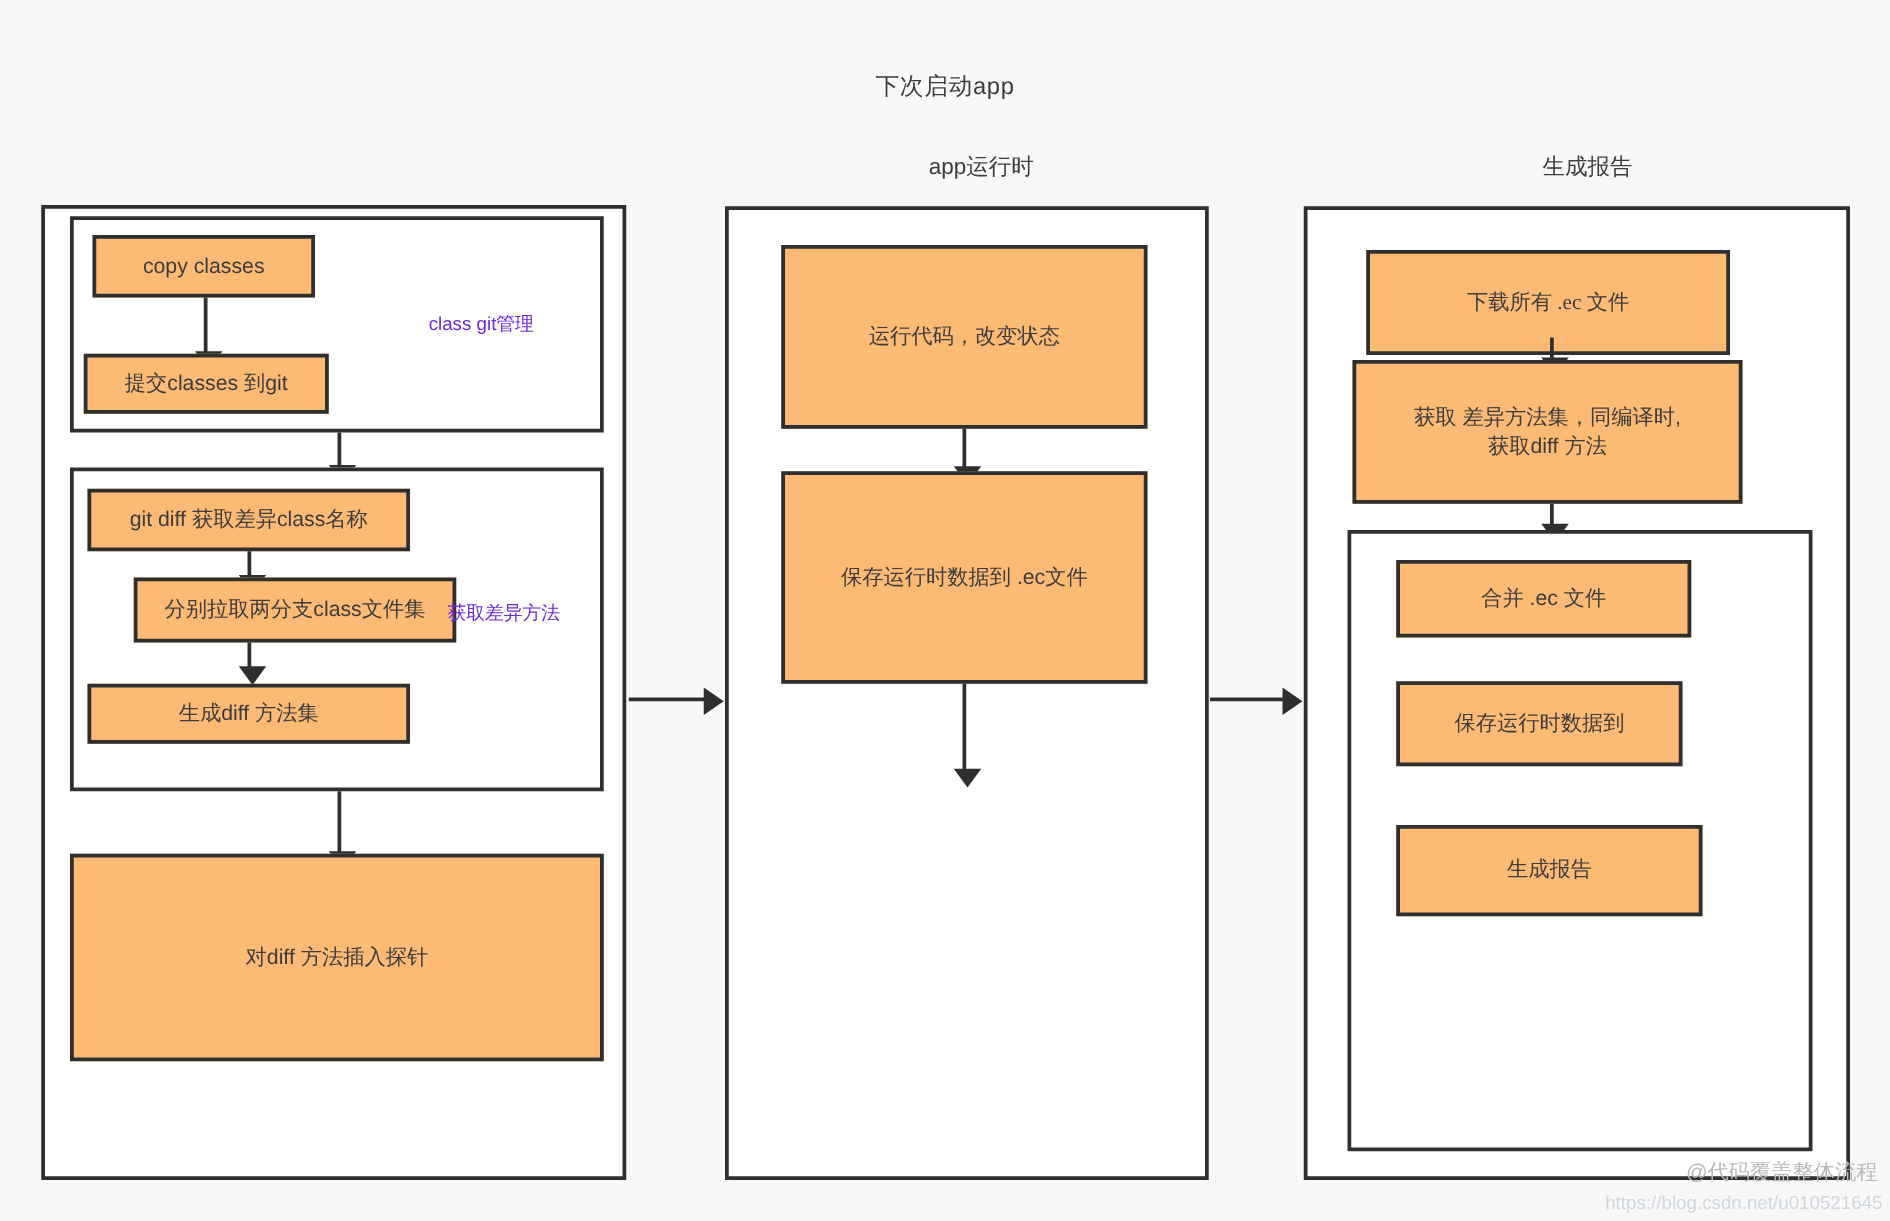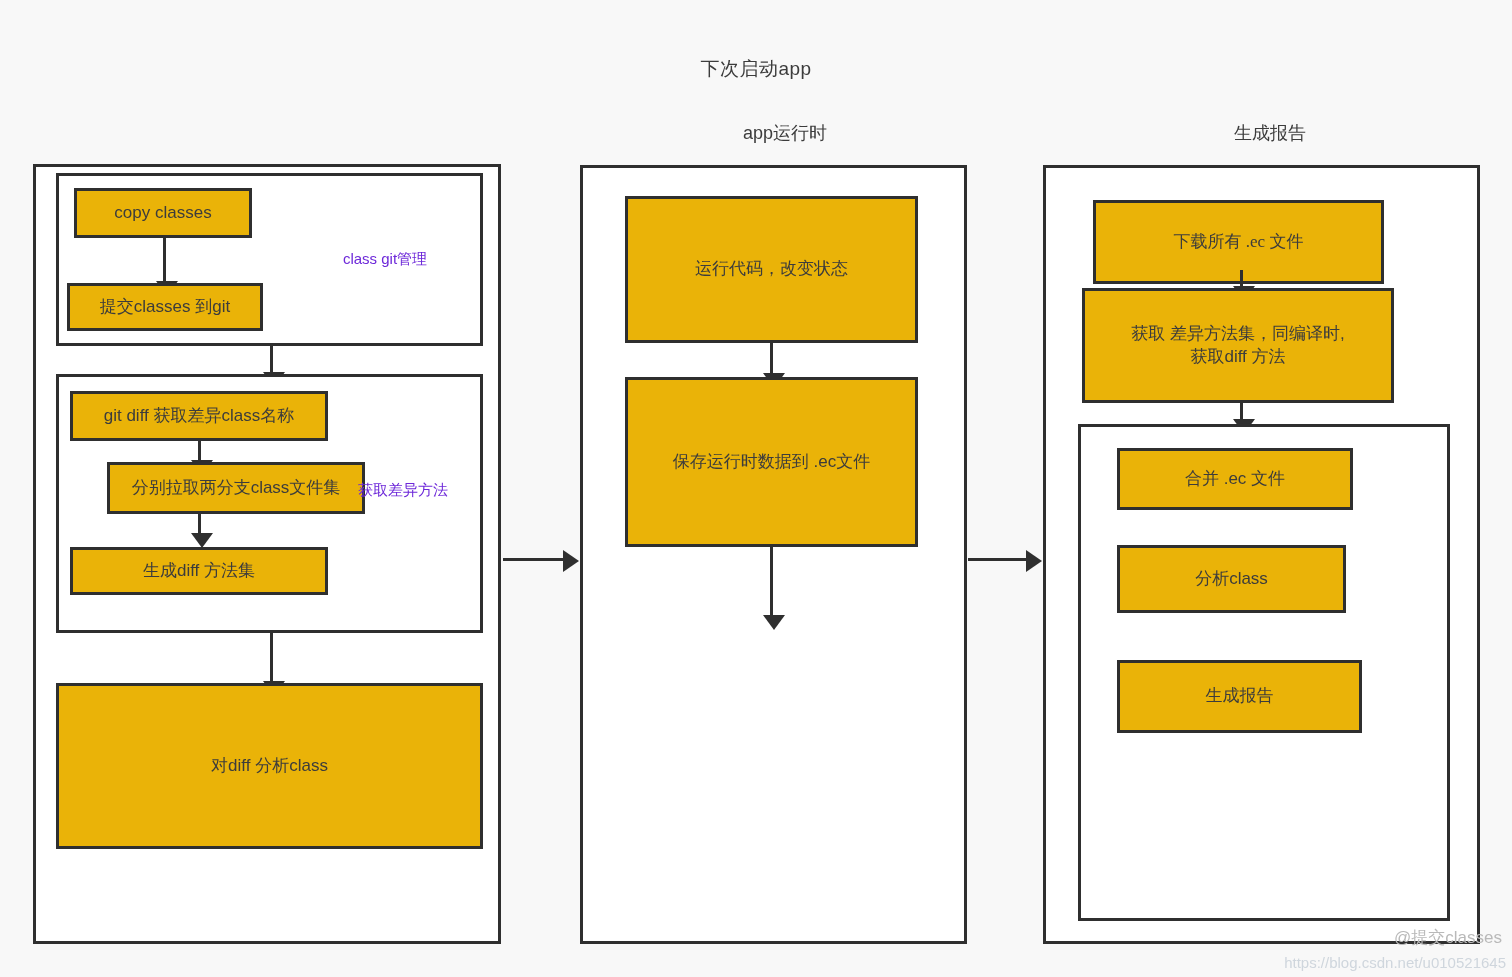--- a/index.html
+++ b/index.html
@@ -49,21 +49,21 @@
     box-sizing: border-box;
   }
   .group-box {
     position: absolute;
     background: #ffffff;
     border: 3px solid #2f2f2f;
     box-sizing: border-box;
   }
   .node {
     position: absolute;
-    background: #eab308;
+    background: #fdba74;
     border: 3px solid #2f2f2f;
     box-sizing: border-box;
     display: flex;
     align-items: center;
     justify-content: center;
     text-align: center;
     font-size: 17px;
     color: #3c3c3c;
     line-height: 1.32;
     white-space: pre-line;
@@ -151,40 +151,40 @@
   <div class="group-box" style="left:56px; top:374px; width:427px; height:259px;"></div>
   <div class="node" style="left:70px; top:391px; width:258px; height:50px;">git diff 获取差异class名称</div>
   <div class="arrow-v" style="left:198px; top:441px; height:21px;"></div>
   <div class="node" style="left:70px; top:462px; width:258px; height:52px;margin-left:37px;">分别拉取两分支class文件集</div>
   <div class="arrow-v" style="left:198px; top:514px; height:21px;"></div>
   <div class="node" style="left:70px; top:535px; width:258px; height:48px;margin-top:12px;">生成diff 方法集</div>
   <div class="group-label" style="left:313px; top:481px; width:180px;">获取差异方法</div>
 
   <div class="arrow-v" style="left:270px; top:633px; height:50px;"></div>
 
-  <div class="node" style="left:56px; top:683px; width:427px; height:166px;">对diff 分析class</div>
+  <div class="node" style="left:56px; top:683px; width:427px; height:166px;">对diff 方法插入探针</div>
 
   <div class="arrow-h" style="left:503px; top:558px; width:62px;"></div>
 
   <div class="swimlane" style="left:580px; top:165px; width:387px; height:779px;"></div>
   <div class="node" style="left:625px; top:196px; width:293px; height:147px;">运行代码，改变状态</div>
   <div class="arrow-v" style="left:770px; top:343px; height:32px;"></div>
   <div class="node" style="left:625px; top:377px; width:293px; height:170px;">保存运行时数据到 .ec文件</div>
   <div class="arrow-v" style="left:770px; top:547px; height:70px;"></div>
 
   <div class="arrow-h" style="left:968px; top:558px; width:60px;"></div>
 
   <div class="swimlane" style="left:1043px; top:165px; width:437px; height:779px;"></div>
   <div class="node" style="left:1093px; top:200px; width:291px; height:84px;font-family:Liberation Serif, serif;">下载所有 .ec 文件</div>
   <div class="arrow-v" style="left:1240px; top:270px; height:18px;"></div>
   <div class="node" style="left:1082px; top:288px; width:312px; height:115px;">获取 差异方法集，同编译时,
 获取diff 方法</div>
   <div class="arrow-v" style="left:1240px; top:403px; height:18px;"></div>
 
   <div class="group-box" style="left:1078px; top:424px; width:372px; height:497px;"></div>
   <div class="node" style="left:1117px; top:448px; width:236px; height:62px;">合并 .ec 文件</div>
-  <div class="node" style="left:1117px; top:545px; width:229px; height:68px;">分析class</div>
+  <div class="node" style="left:1117px; top:545px; width:229px; height:68px;">保存运行时数据到</div>
   <div class="node" style="left:1117px; top:660px; width:245px; height:73px;">生成报告</div>
 
-  <div class="watermark">@提交classes</div>
+  <div class="watermark">@代码覆盖整体流程</div>
   <div class="watermark-url">https://blog.csdn.net/u010521645</div>
 
 </div>
 
 </body></html>

